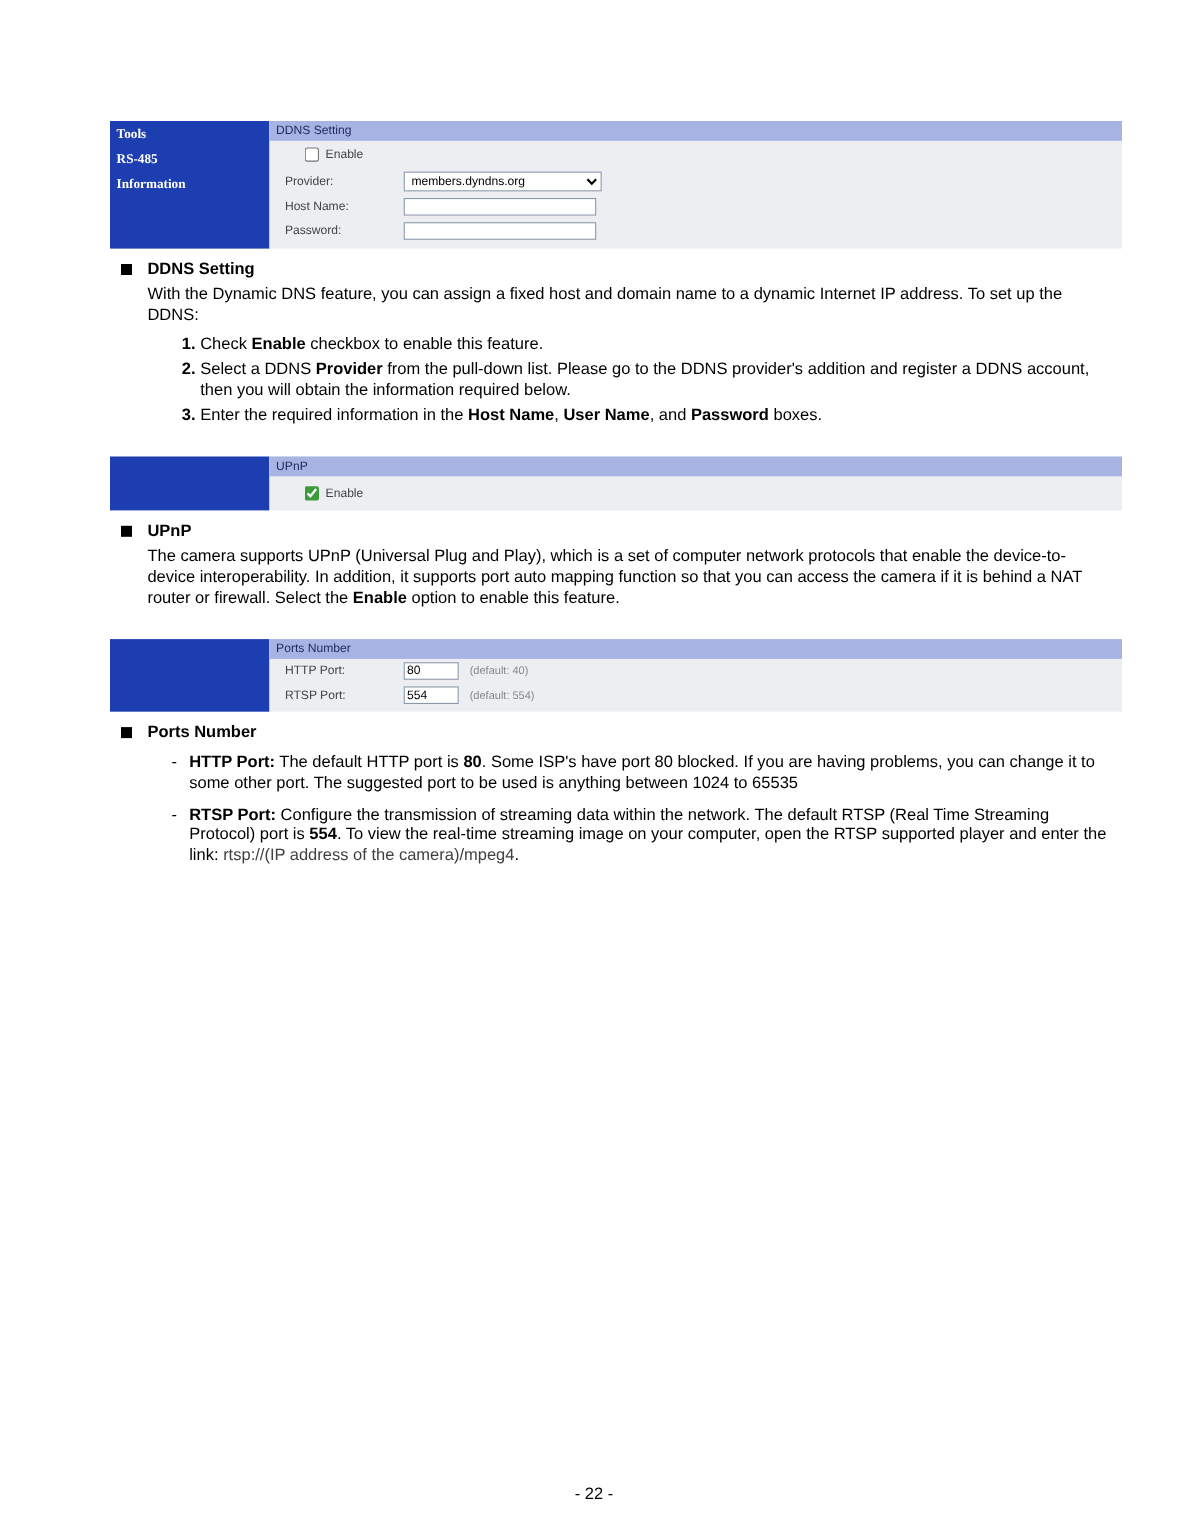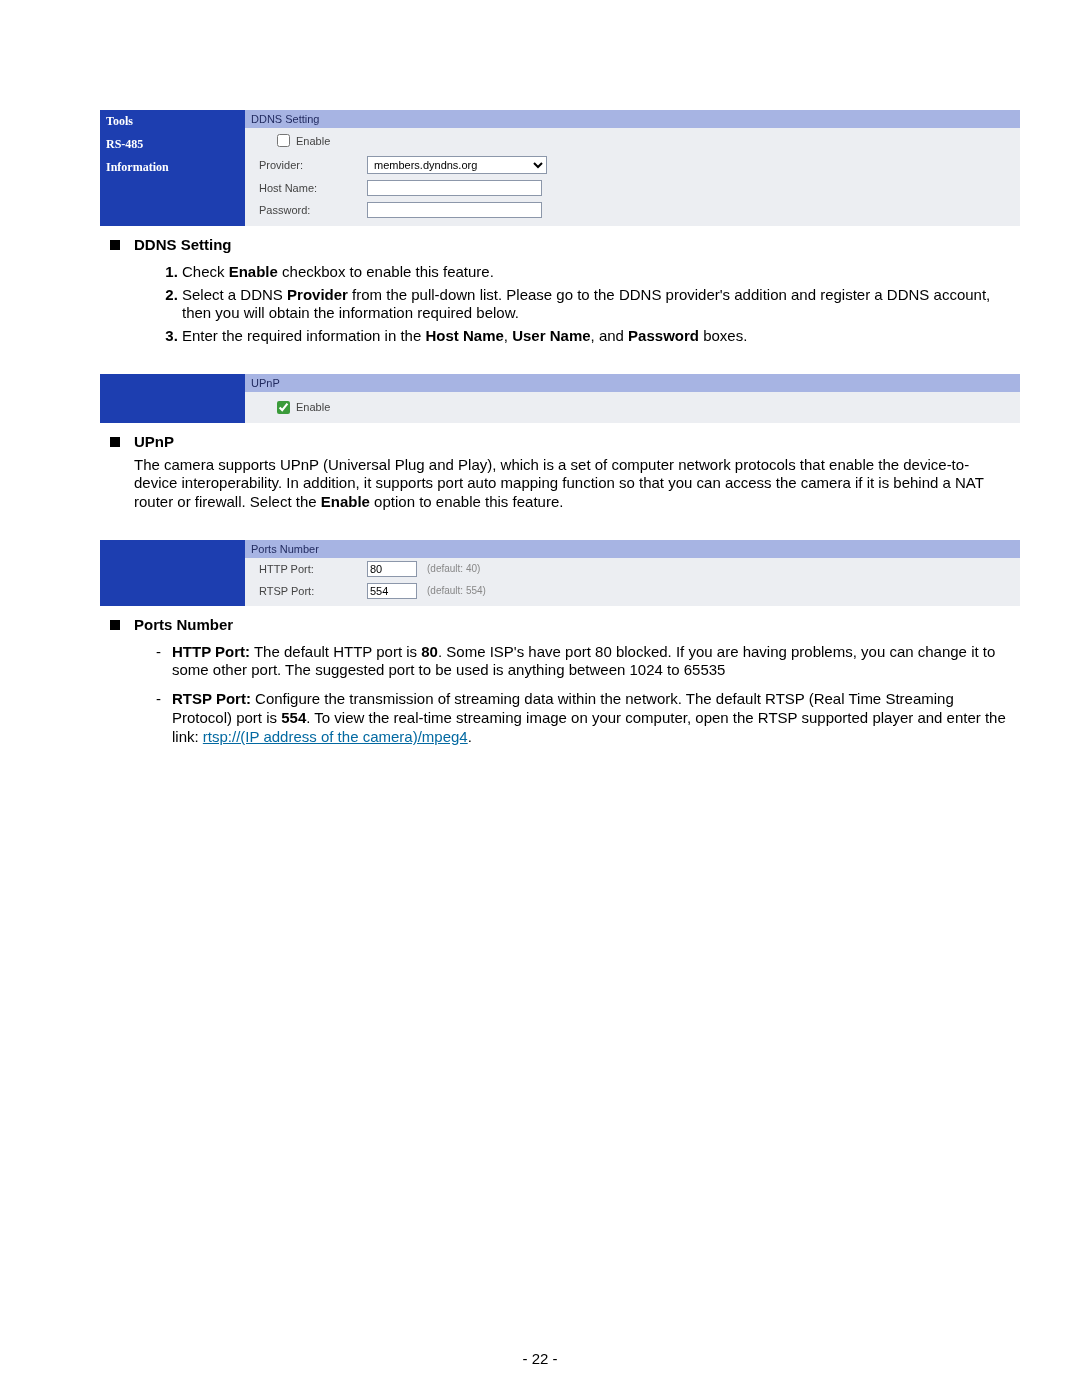--- a/index.html
+++ b/index.html
@@ -109,21 +109,21 @@
   ul.dash li {
     position: relative;
     padding-left: 16px;
     margin-bottom: 10px;
   }
   ul.dash li::before {
     content: "-";
     position: absolute;
     left: 0;
   }
-  .link { color: #0369a1; text-decoration: underline; }
+  .link { color: #404040; }
 
   .page-number {
     position: absolute;
     bottom: 30px;
     left: 0; right: 0;
     text-align: center;
     font-size: 15px;
     margin-top: 12px;
   }
 </style>
@@ -159,20 +159,21 @@
         <input type="password" class="text-wide" value="" style="">
       </div>
     </div>
   </div>
 
   <div class="doc block">
     <div class="h-line">
       <span class="bullet-square"></span>
       <span>DDNS Setting</span>
     </div>
+    <div class="para">With the Dynamic DNS feature, you can assign a fixed host and domain name to a dynamic Internet IP address. To set up the DDNS:</div>
     <ol class="steps">
       <li>
         <span>Check </span><b>Enable</b><span> checkbox to enable this feature.</span>
       </li>
       <li>
         <span>Select a DDNS </span><b>Provider</b><span> from the pull-down list. Please go to the DDNS provider's addition and register a DDNS account, then you will obtain the information required below.</span>
       </li>
       <li>
         <span>Enter the required information in the </span><b>Host Name</b><span>, </span><b>User Name</b><span>, and </span><b>Password</b><span> boxes.</span>
       </li>

